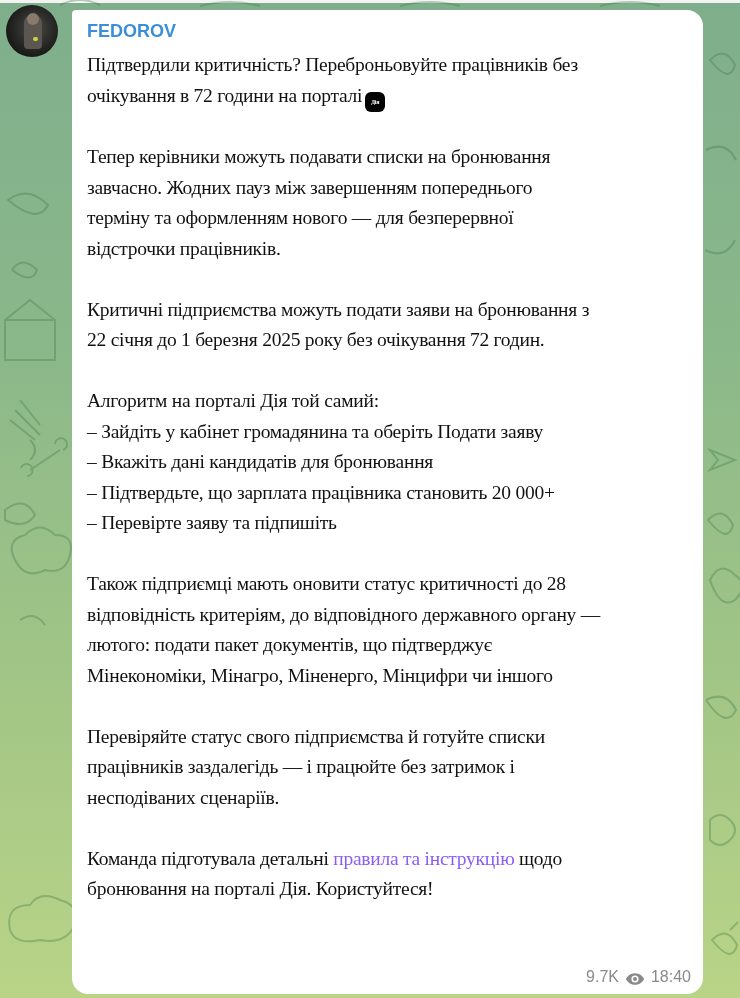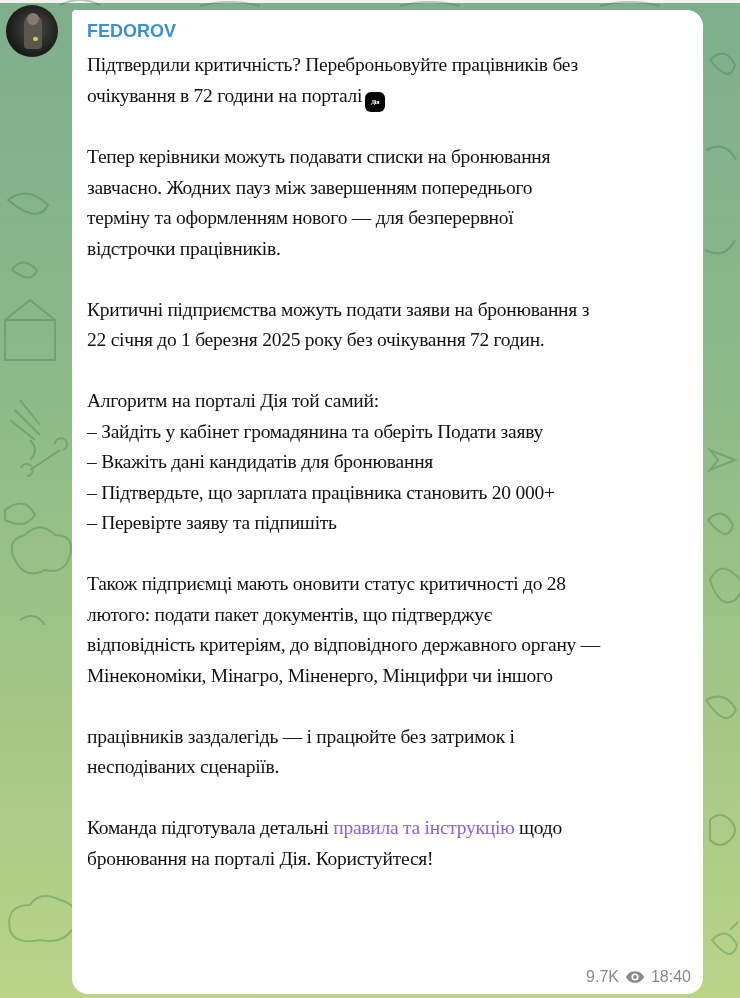--- a/index.html
+++ b/index.html
@@ -109,21 +109,21 @@
     font-weight: bold;
     margin-left: 3px;
   }
   .meta {
     position: absolute;
     right: 12px;
     bottom: 8px;
     font-size: 16px;
     color: #8a8a8a;
     display: flex;
-    align-items: center;
+    align-items: flex-end;
     gap: 6px;
   }
   .eye-icon {
     width: 20px;
     height: 14px;
     display: inline-block;
   }
 </style>
 </head>
 <body>
@@ -182,26 +182,27 @@
     <div class="para">
       <span class="line">Алгоритм на порталі Дія той самий:</span>
       <span class="line">– Зайдіть у кабінет громадянина та оберіть Подати заяву</span>
       <span class="line">– Вкажіть дані кандидатів для бронювання</span>
       <span class="line">– Підтвердьте, що зарплата працівника становить 20 000+</span>
       <span class="line">– Перевірте заяву та підпишіть</span>
     </div>
 
     <div class="para">
       <span class="line">Також підприємці мають оновити статус критичності до 28</span>
+      <span class="line">відповідність критеріям, до відповідного державного органу —</span>
       <span class="line">лютого: подати пакет документів, що підтверджує</span>
-      <span class="line">відповідність критеріям, до відповідного державного органу —</span>
       <span class="line">Мінекономіки, Мінагро, Міненерго, Мінцифри чи іншого</span>
     </div>
 
     <div class="para">
+      <span class="line">Перевіряйте статус свого підприємства й готуйте списки</span>
       <span class="line">працівників заздалегідь — і працюйте без затримок і</span>
       <span class="line">несподіваних сценаріїв.</span>
     </div>
 
     <div class="para">
       <span class="line"><span>Команда підготувала детальні </span><span class="link">правила та інструкцію</span><span> щодо</span></span>
       <span class="line">бронювання на порталі Дія. Користуйтеся!</span>
     </div>
   </div>
 

